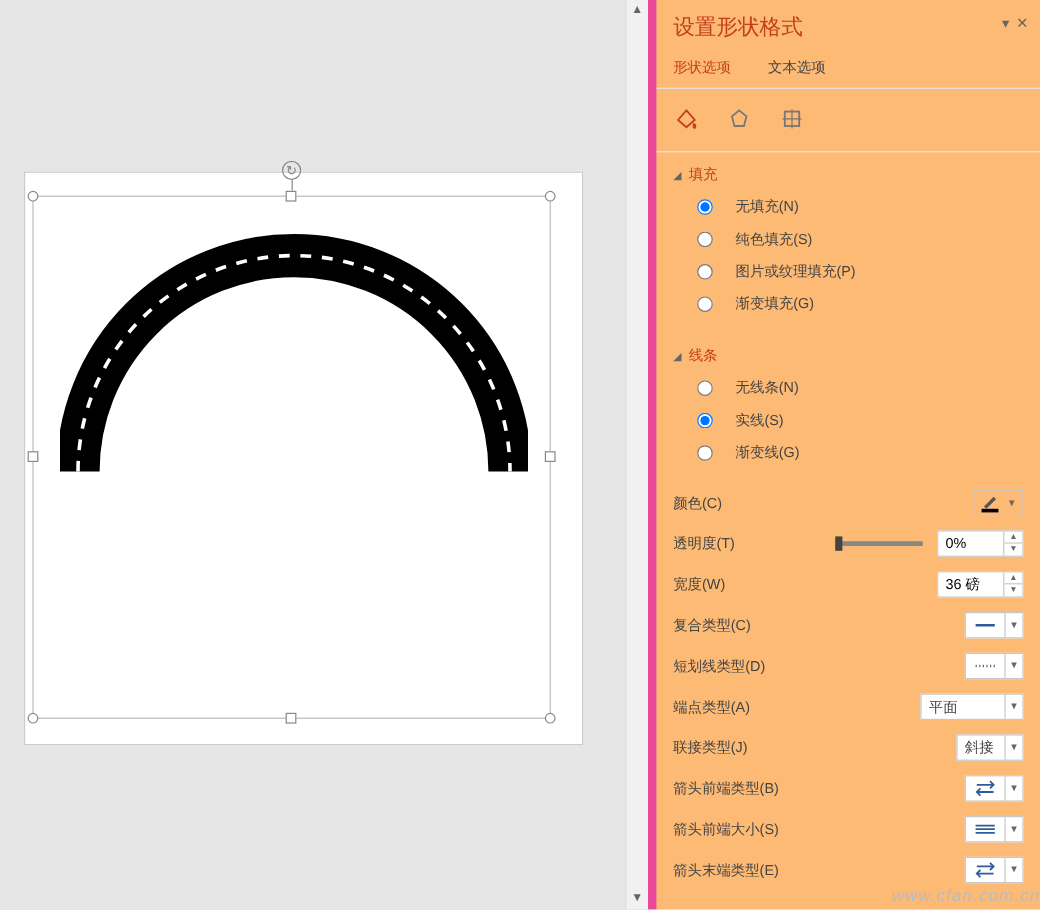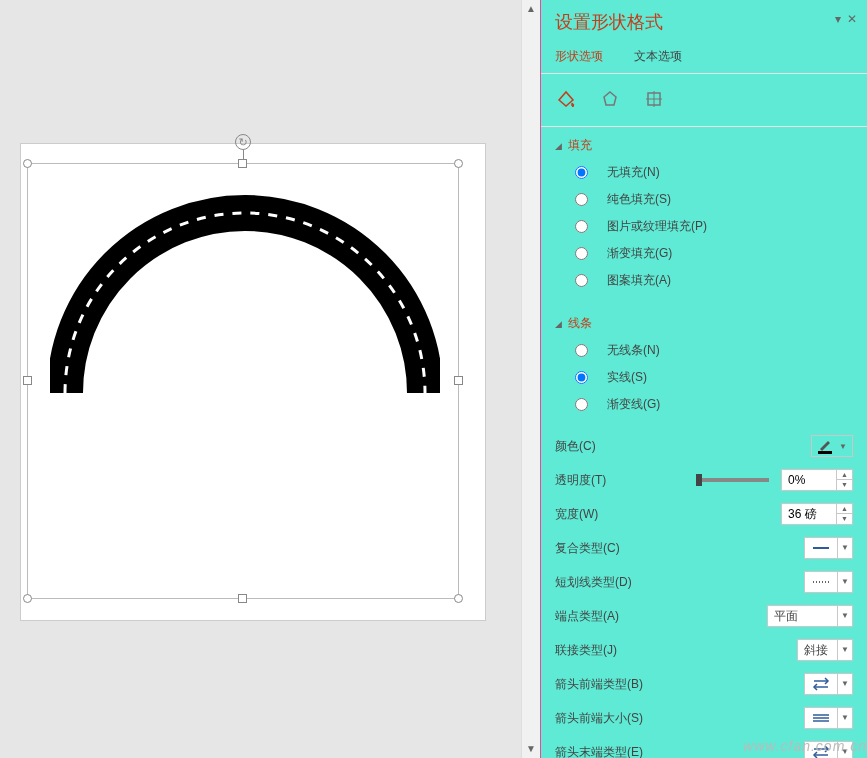--- a/index.html
+++ b/index.html
@@ -15,21 +15,21 @@
 .h-sw { left:-5px; bottom:-5px; } .h-s { left:50%; bottom:-5px; margin-left:-5px; } .h-se { right:-5px; bottom:-5px; }
 .rotate-handle { position:absolute; left:50%; top:-30px; margin-left:-8px; width:16px; height:16px; border:1px solid #888; border-radius:50%; display:flex; align-items:center; justify-content:center; color:#888; font-size:11px; }
 .rotate-stem { position:absolute; left:50%; top:-14px; width:1px; height:9px; background:#888; }
 
 .arc-shape { position:absolute; left:50px; top:183px; }
 
 .vscroll { position:absolute; right:0; top:0; width:19px; height:100%; background:#f1f1f1; border-left:1px solid #ddd; }
 .vscroll .arrow { height:18px; text-align:center; font-size:10px; color:#666; line-height:18px; cursor:pointer; }
 .vscroll .track { position:absolute; top:18px; bottom:18px; width:100%; }
 
-.panel { width: 327px; background:#5eead4; border-left:1px solid #ec4899; display:flex; flex-direction:column; font-size:12px; color:#444; }
+.panel { width: 327px; background:#fdba74; border-left:7px solid #ec4899; display:flex; flex-direction:column; font-size:12px; color:#444; }
 .panel-header { padding:10px 14px 0 14px; position:relative; }
 .panel-title { color:#c43e1c; font-size:18px; font-weight:400; margin-bottom:10px; }
 .panel-close { position:absolute; right:10px; top:12px; display:flex; gap:6px; align-items:center; color:#666; }
 .panel-close span { cursor:pointer; font-size:12px; }
 .panel-tabs { display:flex; gap:31px; padding:0 14px; border-bottom:1px solid #e5e5e5; }
 .panel-tab { padding:4px 0 8px 0; cursor:pointer; color:#444; }
 .panel-tab.active { color:#c43e1c; }
 
 .icon-row { display:flex; gap:22px; padding:14px 14px 16px 14px; border-bottom:1px solid #e5e5e5; }
 .icon-btn { width:22px; height:22px; display:flex; align-items:center; justify-content:center; cursor:pointer; }
@@ -147,24 +147,20 @@
             <span>纯色填充(S)</span>
           </label>
         <label class="radio-item">
             <input type="radio" name="fill" style="">
             <span>图片或纹理填充(P)</span>
           </label>
         <label class="radio-item">
             <input type="radio" name="fill" style="">
             <span>渐变填充(G)</span>
           </label>
-        <label class="radio-item">
-            <input type="radio" name="fill" style="">
-            <span>图案填充(A)</span>
-          </label>
       </div>
     </div>
 
     <div class="section">
       <div class="sec-head">
         <span class="tri">◢</span>
         <span>线条</span>
       </div>
       <div class="radio-list">
         <label class="radio-item">

